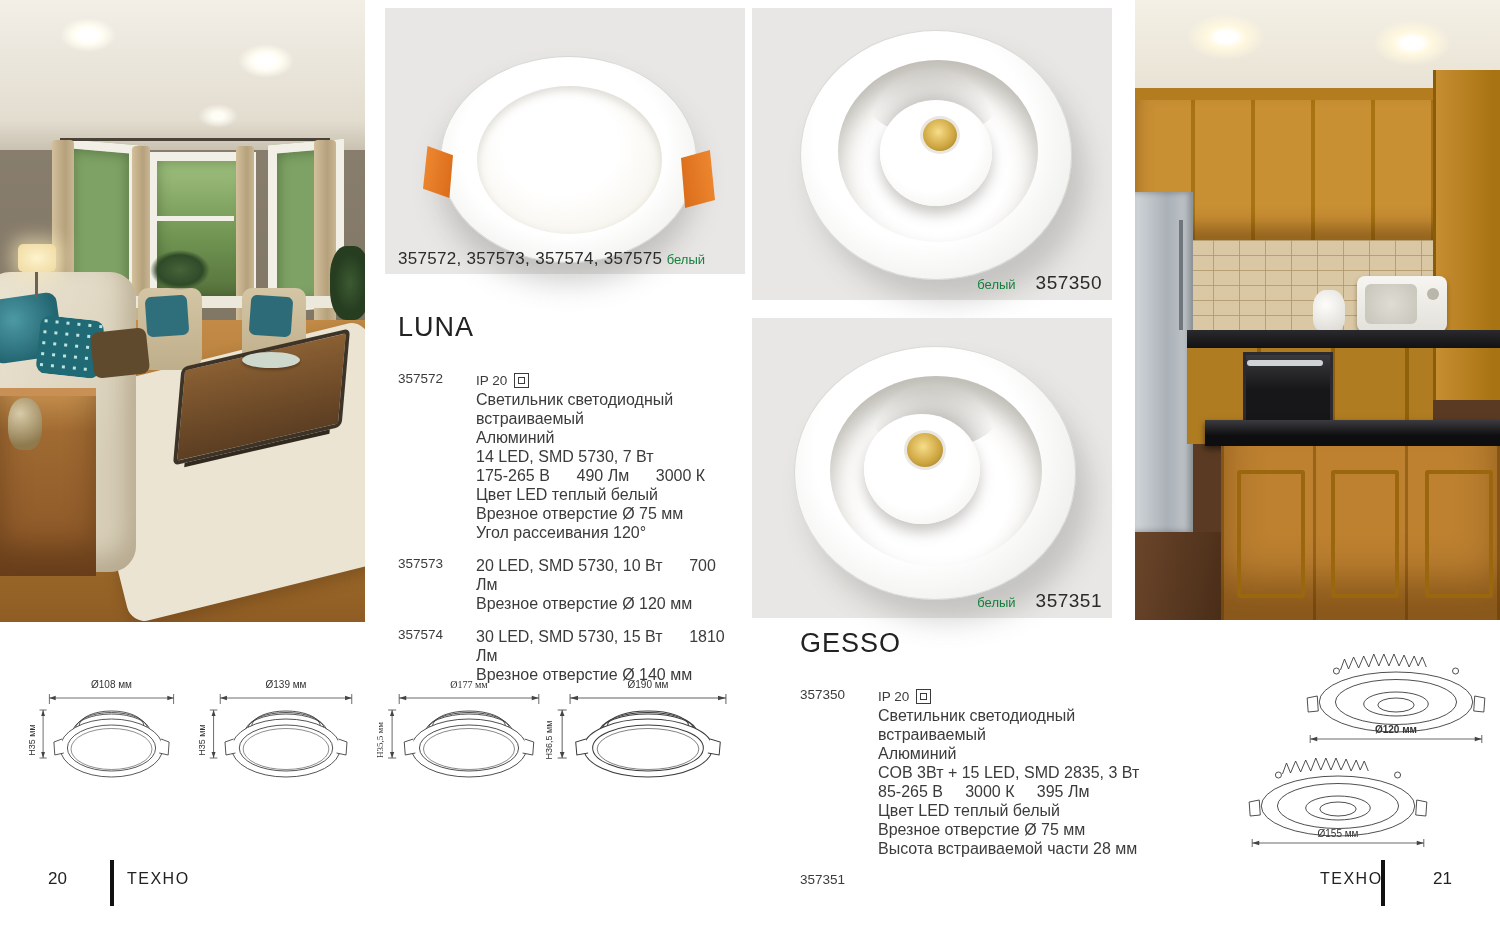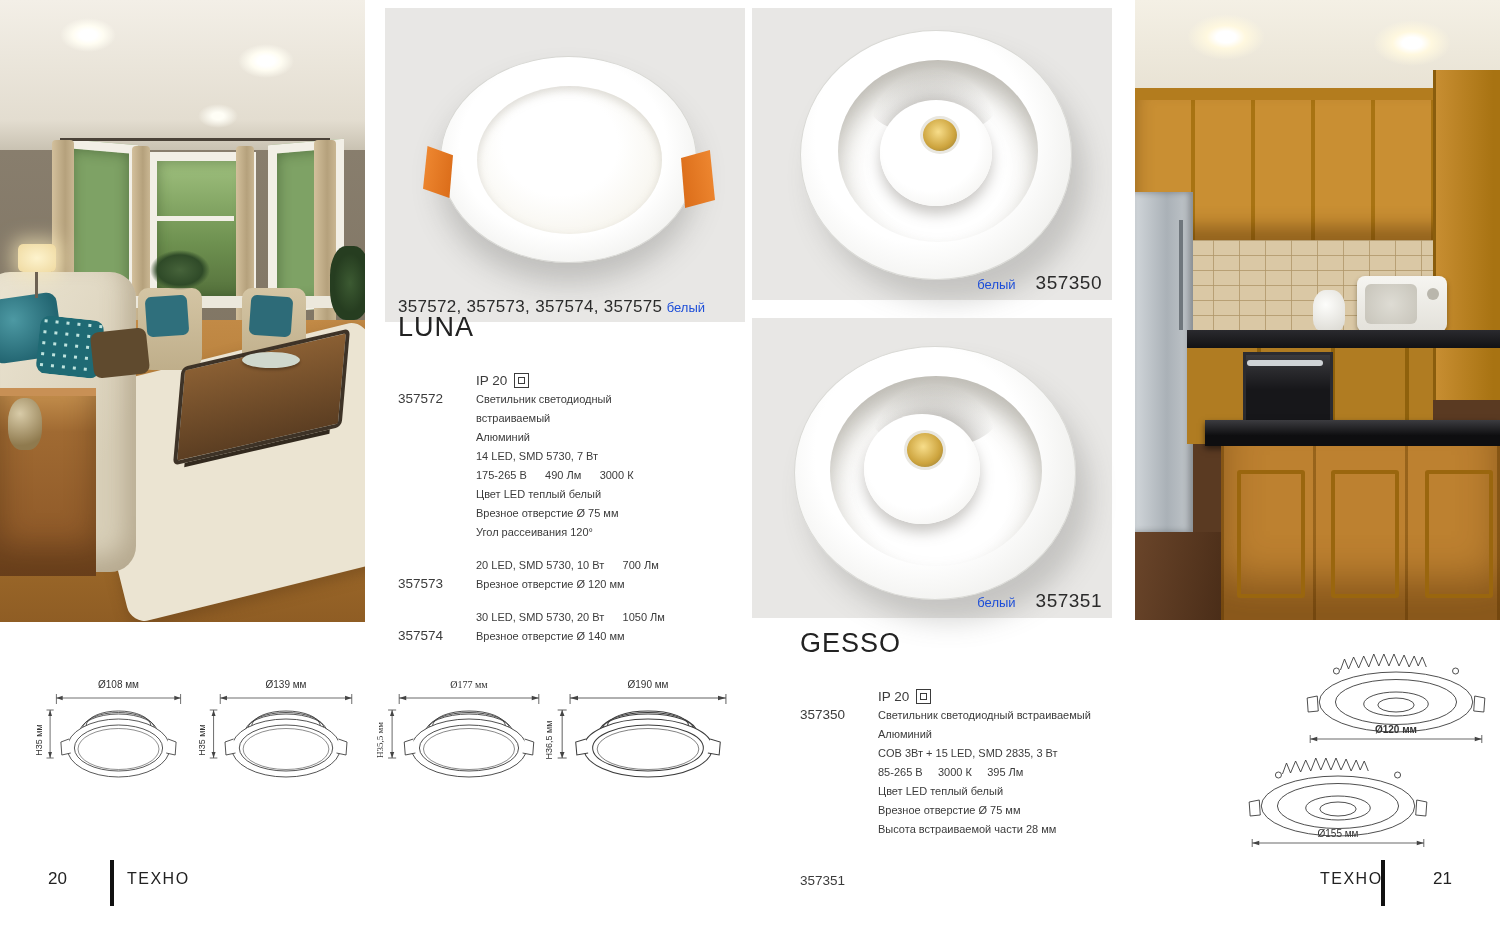--- a/index.html
+++ b/index.html
@@ -5,30 +5,30 @@
   html,body{margin:0;padding:0;background:#fff;}
   .page{position:relative;width:1500px;height:928px;background:#fff;overflow:hidden;
         font-family:"Liberation Sans",sans-serif;color:#3b3b3b;}
   .abs{position:absolute;}
 
   
   .tile{position:absolute;background:#e8e7e5;}
   .tile-caption{position:absolute;left:13px;right:40px;bottom:5px;display:flex;
                 justify-content:space-between;align-items:baseline;}
   .cap-articles{font-size:17px;color:#2b2b2b;letter-spacing:.3px;}
-  .cap-color{font-size:13px;color:#1d4ed8;}
+  .cap-color{font-size:13px;color:#15803d;}
   .tile-caption-r{position:absolute;right:10px;bottom:6px;display:flex;gap:20px;align-items:baseline;}
   .cap-art-big{font-size:19px;color:#2b2b2b;letter-spacing:.5px;}
 
   
   .sec-title{font-size:27px;letter-spacing:1px;color:#222;font-weight:400;margin:0 0 28px 0;}
   .spec-row{display:flex;margin-bottom:14px;}
-  .art{width:78px;flex:0 0 78px;font-size:13.5px;color:#3b3b3b;margin-top:20px;}
+  .art{width:78px;flex:0 0 78px;font-size:13.5px;color:#3b3b3b;}
   .lines{flex:1;}
-  .sline{font-size:11px;line-height:19px;color:#3b3b3b;white-space:pre-wrap;}
+  .sline{font-size:16px;line-height:19px;color:#3b3b3b;white-space:pre-wrap;}
   .ip-line{display:flex;align-items:center;gap:7px;font-size:13.5px;line-height:19px;}
   .ip-icon{display:inline-block;width:13px;height:13px;border:1.6px solid #3b3b3b;position:relative;}
   .ip-icon span{position:absolute;left:2.6px;top:2.6px;width:5px;height:5px;border:1.4px solid #3b3b3b;}
 
   
   .ldraw,.gdraw{position:absolute;}
   .ldraw svg,.gdraw svg{position:absolute;left:0;top:0;width:100%;height:100%;}
   .ddim{position:absolute;top:-5px;left:0;right:0;text-align:center;font-size:10px;color:#333;}
   .hdim{position:absolute;left:-3px;top:50%;transform:translate(-50%,-50%) rotate(-90deg);
         font-size:9px;color:#333;white-space:nowrap;}
@@ -82,21 +82,21 @@
     <div class="abs" style="left:242px;top:352px;width:58px;height:16px;background:#cfd8cd;border-radius:50%;box-shadow:0 2px 3px rgba(0,0,0,.3);"></div>
 
     <div class="abs" style="left:18px;top:244px;width:38px;height:28px;background:radial-gradient(#fdf3cd,#efd9a0);border-radius:5px;box-shadow:0 0 18px 6px rgba(255,240,190,.6);"></div>
     <div class="abs" style="left:35px;top:272px;width:3px;height:26px;background:#6d6152;"></div>
     <div class="abs" style="left:150px;top:250px;width:60px;height:40px;background:radial-gradient(closest-side,#46633a,#2f4a28 75%,rgba(47,74,40,0));border-radius:45%;"></div>
     <div class="abs" style="left:330px;top:246px;width:40px;height:74px;background:radial-gradient(closest-side,#3c5a32,#263d20 80%);border-radius:40%;"></div>
     <div class="abs" style="left:0;top:388px;width:96px;height:180px;background:linear-gradient(#c08b4a,#a06a32 20%,#8a5526);border-top:8px solid #c89055;box-shadow:inset 0 -30px 30px rgba(40,20,5,.35);"></div>
     <div class="abs" style="left:8px;top:398px;width:34px;height:52px;background:radial-gradient(circle at 35% 30%,#d8cba8,#8f7a4e 75%);border-radius:45% 45% 40% 40%;"></div>
   </div>
 
-  <div class="tile" style="left:385px;top:8px;width:360px;height:314px;">
+  <div class="tile" style="left:385px;top:8px;width:360px;height:266px;">
     <div class="abs" style="left:55px;top:48px;width:255px;height:205px;border-radius:50%;background:radial-gradient(ellipse at 48% 44%,#ffffff 55%,#f4f4f2 72%,#e0e0dd 100%);border:1px solid #d7d7d3;box-shadow:0 20px 28px rgba(90,90,85,.28);"></div>
     <div class="abs" style="left:92px;top:78px;width:185px;height:148px;border-radius:50%;background:radial-gradient(ellipse at 45% 40%,#ffffff 40%,#f7f5ee 75%,#e9e6db);box-shadow:inset 0 4px 10px rgba(160,155,140,.35);"></div>
     <div class="abs" style="left:38px;top:138px;width:30px;height:52px;background:linear-gradient(100deg,#f08a33,#d96a17);clip-path:polygon(15% 0,100% 18%,88% 100%,0 82%);box-shadow:0 4px 6px rgba(120,60,10,.4);"></div>
     <div class="abs" style="left:296px;top:142px;width:34px;height:58px;background:linear-gradient(260deg,#f08a33,#d96a17);clip-path:polygon(0 14%,85% 0,100% 86%,12% 100%);box-shadow:0 4px 6px rgba(120,60,10,.4);"></div>
     <div class="tile-caption">
       <span class="cap-articles">357572, 357573, 357574, 357575</span>
       <span class="cap-color">белый</span>
     </div>
   </div>
 
@@ -177,21 +177,21 @@
       <div class="art">357573</div>
       <div class="lines">
         <div class="sline">20 LED, SMD 5730, 10 Вт      700 Лм</div>
         <div class="sline">Врезное отверстие Ø 120 мм</div>
       </div>
     </div>
 
     <div class="spec-row">
       <div class="art">357574</div>
       <div class="lines">
-        <div class="sline">30 LED, SMD 5730, 20 Вт      1050 Лм</div>
+        <div class="sline">30 LED, SMD 5730, 15 Вт      1810 Лм</div>
         <div class="sline">Врезное отверстие Ø 140 мм</div>
       </div>
     </div>
 
   </div>
 
   <div class="abs" style="left:800px;top:628px;width:345px;">
     <h1 class="sec-title">GESSO</h1>
 
     <div class="spec-row">
@@ -211,21 +211,21 @@
         <div class="sline">Врезное отверстие Ø 75 мм</div>
         <div class="sline">Высота встраиваемой части 28 мм</div>
       </div>
     </div>
 
     <div class="spec-row">
       <div class="art">357351</div>
     </div>
   </div>
 
-  <div class="ldraw" style="left:42px;top:684px;width:153px;height:112px;">
+  <div class="ldraw" style="left:35px;top:684px;width:153px;height:112px;">
     <svg viewBox="0 0 170 112" preserveAspectRatio="none">
       <g stroke="#444" stroke-width="0.8" fill="none">
         <line x1="16" y1="14" x2="154" y2="14"></line>
           <line x1="16" y1="10" x2="16" y2="20"></line>
           <line x1="154" y1="10" x2="154" y2="20"></line>
         <line x1="9" y1="26" x2="9" y2="74"></line>
           <line x1="5" y1="26" x2="13" y2="26"></line>
           <line x1="5" y1="74" x2="13" y2="74"></line>
       </g>
       <polygon points="16,14 23,11.8 23,16.2" fill="#444"></polygon>

